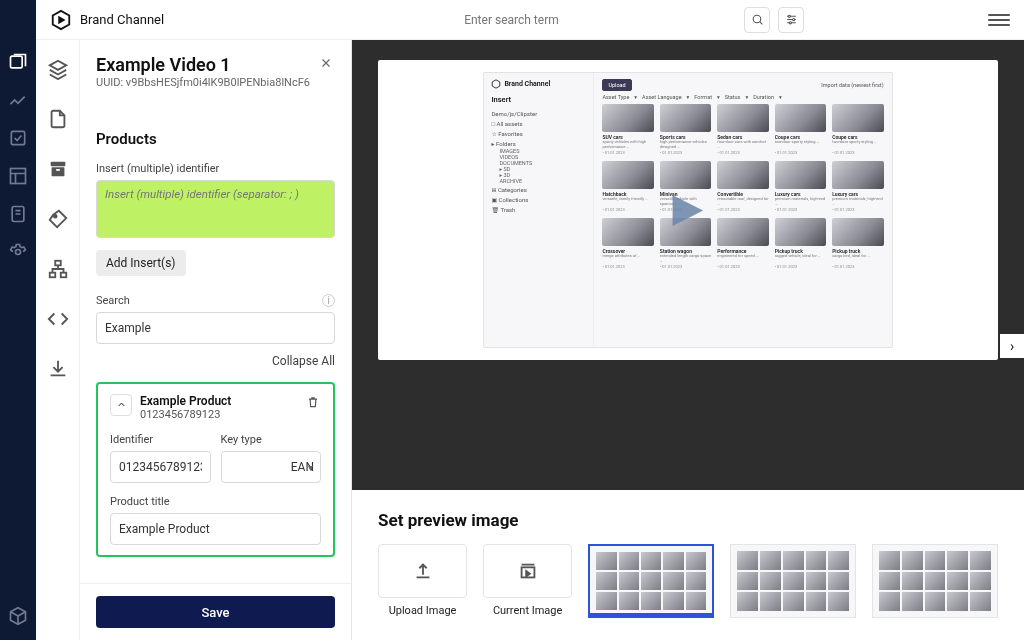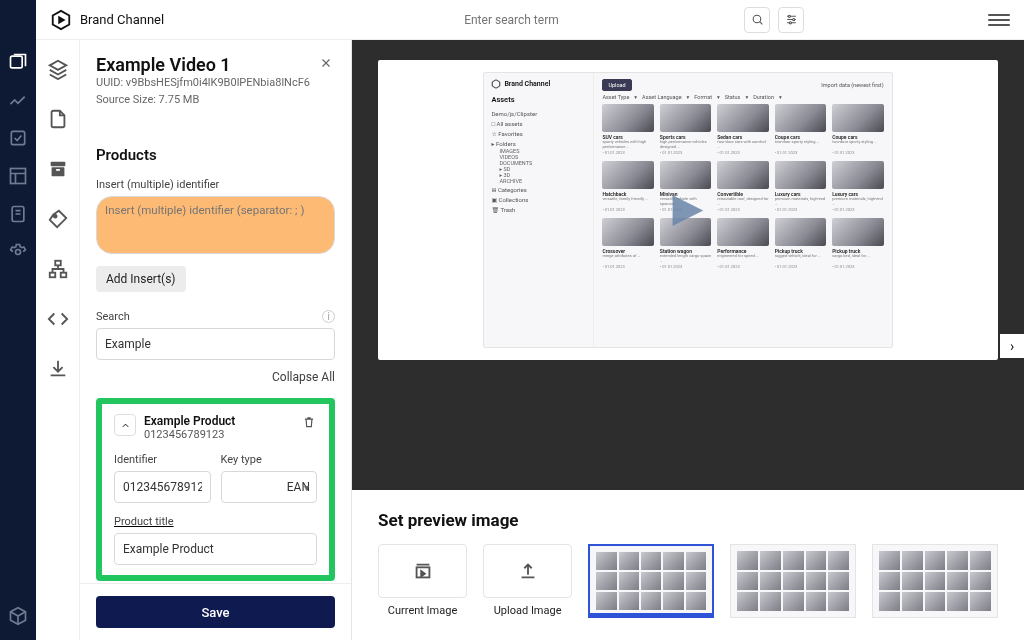--- a/index.html
+++ b/index.html
@@ -31,28 +31,28 @@
   .sp-header { padding: 14px 16px 10px; }
   .sp-title-row { display: flex; align-items: flex-start; justify-content: space-between; }
   .sp-title { font-size: 18px; font-weight: 600; color: #111; }
   .sp-close { width: 18px; height: 18px; color: #666; cursor: pointer; display:flex; align-items:center; justify-content:center; }
   .sp-meta { font-size: 11px; color: #666; line-height: 1.5; }
   .sp-meta span { display: block; }
 
   .sp-body { flex: 1; overflow-y: auto; padding: 0 16px 8px; }
   .sp-section-title { font-size: 15px; font-weight: 600; color: #111; margin: 28px 0 14px; }
   .field-label { font-size: 11px; color: #444; margin-bottom: 5px; display: block; }
-  .textarea { width: 100%; height: 58px; border: 1px solid #d8d8d8; border-radius: 16px; padding: 6px 8px; font-size: 11.5px; color: #555; resize: none; background: #fdba74; }
+  .textarea { width: 100%; height: 58px; border: 1px solid #d8d8d8; border-radius: 4px; padding: 6px 8px; font-size: 11.5px; color: #555; resize: none; background: #bef264; font-style: italic; }
   .btn-ghost { margin-top: 8px; padding: 6px 10px; font-size: 12px; background: #ececec; border: none; border-radius: 4px; color: #222; cursor: pointer; }
   .field-block { margin-top: 18px; }
   .info-icon { float: right; font-size: 11px; color: #aaa; border:1px solid #ccc; border-radius:50%; width:13px; height:13px; display:inline-flex; align-items:center; justify-content:center; }
   .text-input { width: 100%; height: 32px; border: 1px solid #d8d8d8; border-radius: 4px; padding: 0 8px; font-size: 12px; color: #333; background: #fff; }
   .collapse-link { text-align: right; font-size: 12px; color: #404040; cursor: pointer; margin-top: 10px; }
 
-  .product-card { margin-top: 14px; border: 6px solid #22c55e; border-radius: 4px; padding: 10px 12px; }
+  .product-card { margin-top: 14px; border: 2px solid #22c55e; border-radius: 4px; padding: 10px 12px; }
   .pc-head { display: flex; align-items: flex-start; gap: 8px; }
   .chevron-btn { width: 22px; height: 22px; border: 1px solid #ddd; border-radius: 4px; display:flex; align-items:center; justify-content:center; cursor:pointer; font-size:11px; flex-shrink:0; }
   .pc-titles { flex: 1; }
   .pc-title { font-size: 12px; font-weight: 600; color: #111; }
   .pc-sub { font-size: 11px; color: #555; }
   .trash-btn { width: 16px; height: 16px; color: #555; cursor: pointer; display:flex; align-items:center; justify-content:center; }
   .pc-row { display: flex; gap: 10px; margin-top: 12px; }
   .pc-col { flex: 1; }
   .select-wrap { position: relative; }
   .select-wrap .text-input { padding-right: 6px; text-align: right; }
@@ -237,21 +237,20 @@
       <div class="sp-title-row">
         <div class="sp-title">Example Video 1</div>
         <div class="sp-close">
           <svg viewBox="0 0 24 24" width="14" height="14" fill="none" stroke="currentColor" stroke-width="2">
               <path d="M6 6l12 12M18 6L6 18"></path>
             </svg>
         </div>
       </div>
       <div class="sp-meta">
         <span>UUID: v9BbsHESjfm0i4lK9B0lPENbia8lNcF6</span>
-        <span>Source Size: 7.75 MB</span>
       </div>
     </div>
 
     <div class="sp-body">
       <div class="sp-section-title">Products</div>
 
       <label class="field-label">Insert (multiple) identifier</label>
       <textarea class="textarea" placeholder="Insert (multiple) identifier (separator: ; )" style=""></textarea>
       <button class="btn-ghost">Add Insert(s)</button>
 
@@ -288,21 +287,21 @@
           <div class="pc-col">
             <label class="field-label">Key type</label>
             <div class="select-wrap">
               <input class="text-input" readonly="" value="EAN" style="">
               <span class="select-caret">▾</span>
             </div>
           </div>
         </div>
 
         <div class="pc-row">
-          <div class="pc-col" style="flex:1 0 100%;text-decoration:underline;">
+          <div class="pc-col" style="flex:1 0 100%;">
             <label class="field-label">Product title</label>
             <input class="text-input" value="Example Product" style="">
           </div>
         </div>
       </div>
     </div>
 
     <div class="sp-footer">
       <div class="sp-btns">
         <button class="btn-primary">Save</button>
@@ -315,21 +314,21 @@
     <div class="main-content">
       <div class="video-preview">
         <div class="video-thumb">
           <div class="vt-left">
             <div class="vt-brand">
                 <svg viewBox="0 0 24 24" fill="none" stroke="#111" stroke-width="2">
                   <path d="M12 2l9 5v10l-9 5-9-5V7z"></path>
                 </svg>
                 <span>Brand Channel</span>
               </div>
-            <div class="vt-section">Assets</div>
+            <div class="vt-section">Insert</div>
             <div class="vt-item">Demo/js/Clipster</div>
             <div class="vt-item">□ <span>All assets</span></div>
             <div class="vt-item">☆ <span>Favorites</span></div>
             <div class="vt-item">▸ <span>Folders</span></div>
             <div class="vt-sub">IMAGES</div>
             <div class="vt-sub">VIDEOS</div>
             <div class="vt-sub">DOCUMENTS</div>
             <div class="vt-sub">▸ <span>SD</span></div>
             <div class="vt-sub">▸ <span>3D</span></div>
             <div class="vt-sub">ARCHIVE</div>
@@ -450,36 +449,36 @@
             </div>
           </div>
           <div class="play-overlay">▶</div>
         </div>
       </div>
 
       <div class="preview-section">
         <div class="ps-title">Set preview image</div>
         <div class="ps-row">
           <div class="ps-tile">
+            <div class="ps-tile-box upload">
+              <svg viewBox="0 0 24 24" fill="none" stroke="currentColor" stroke-width="2">
+                  <path d="M12 16V5M8 9l4-4 4 4M5 19h14"></path>
+                </svg>
+            </div>
+            <div class="ps-tile-label">Upload Image</div>
+          </div>
+          <div class="ps-tile">
             <div class="ps-tile-box">
               <svg viewBox="0 0 24 24" fill="none" stroke="currentColor" stroke-width="2">
                   <rect x="5" y="8" width="14" height="11"></rect>
                   <path d="M5 5h14M10 12l4 3-4 3z" fill="currentColor"></path>
                 </svg>
             </div>
             <div class="ps-tile-label">Current Image</div>
           </div>
-          <div class="ps-tile">
-            <div class="ps-tile-box upload">
-              <svg viewBox="0 0 24 24" fill="none" stroke="currentColor" stroke-width="2">
-                  <path d="M12 16V5M8 9l4-4 4 4M5 19h14"></path>
-                </svg>
-            </div>
-            <div class="ps-tile-label">Upload Image</div>
-          </div>
           <div class="ps-thumb sel">
             <div class="ps-thumb-grid">
                 <div></div>
                 <div></div>
                 <div></div>
                 <div></div>
                 <div></div>
                 <div></div>
                 <div></div>
                 <div></div>

